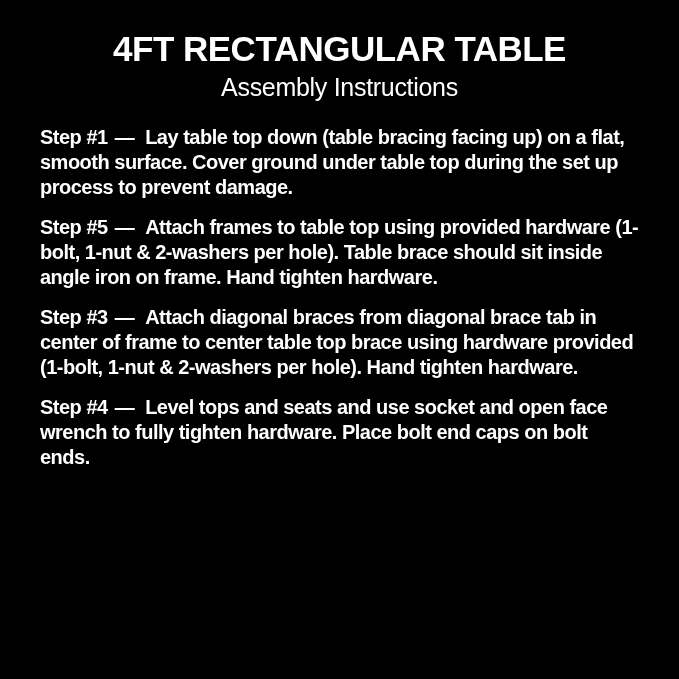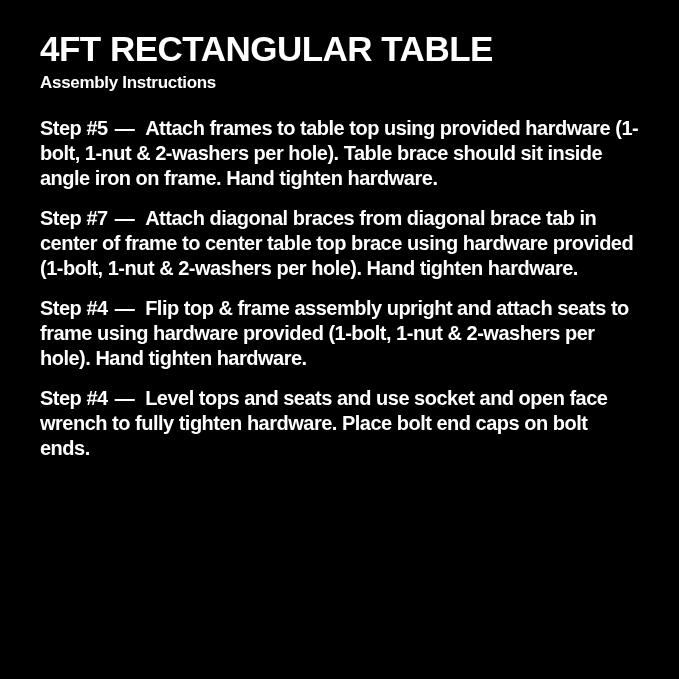--- a/index.html
+++ b/index.html
@@ -15,35 +15,36 @@
   }
   .poster {
     box-sizing: border-box;
     width: 679px;
     height: 679px;
     background: #000000;
     color: #ffffff;
     padding: 30px 40px 30px 40px;
   }
   .poster-header {
+    text-align: center;
     margin-bottom: 18px;
   }
   .poster-title {
     margin: 0;
     font-size: 35px;
     font-weight: 700;
     letter-spacing: -0.5px;
     line-height: 1.1;
     color: #ffffff;
     white-space: nowrap;
   }
   .poster-subtitle {
     margin: 4px 0 0 0;
-    font-size: 17px;
-    font-weight: 700;
+    font-size: 25px;
+    font-weight: 400;
     letter-spacing: -0.3px;
     line-height: 1.15;
     color: #ffffff;
   }
   .steps {
     margin-top: 24px;
     width: 600px;
   }
   .step {
     margin: 0 0 15px 0;
@@ -64,23 +65,23 @@
 
 <div class="poster">
 
   <div class="poster-header">
     <h1 class="poster-title">4FT RECTANGULAR TABLE</h1>
     <h2 class="poster-subtitle">Assembly Instructions</h2>
   </div>
 
   <div class="steps">
 
+    <p class="step"><span class="step-label">Step #1</span><span class="step-dash">—</span><span class="step-text">Lay table top down (table bracing facing up) on a flat, smooth surface. Cover ground under table top during the set up process to prevent damage.</span></p>
 
     <p class="step"><span class="step-label">Step #5</span><span class="step-dash">—</span><span class="step-text">Attach frames to table top using provided hardware (1-bolt, 1-nut &amp; 2-washers per hole). Table brace should sit inside angle iron on frame. Hand tighten hardware.</span></p>
 
-    <p class="step"><span class="step-label">Step #7</span><span class="step-dash">—</span><span class="step-text">Attach diagonal braces from diagonal brace tab in center of frame to center table top brace using hardware provided (1-bolt, 1-nut &amp; 2-washers per hole). Hand tighten hardware.</span></p>
+    <p class="step"><span class="step-label">Step #3</span><span class="step-dash">—</span><span class="step-text">Attach diagonal braces from diagonal brace tab in center of frame to center table top brace using hardware provided (1-bolt, 1-nut &amp; 2-washers per hole). Hand tighten hardware.</span></p>
 
-    <p class="step"><span class="step-label">Step #4</span><span class="step-dash">—</span><span class="step-text">Flip top &amp; frame assembly upright and attach seats to frame using hardware provided (1-bolt, 1-nut &amp; 2-washers per hole). Hand tighten hardware.</span></p>
 
     <p class="step"><span class="step-label">Step #4</span><span class="step-dash">—</span><span class="step-text">Level tops and seats and use socket and open face wrench to fully tighten hardware. Place bolt end caps on bolt ends.</span></p>
 
   </div>
 </div>
 
 </body></html>

